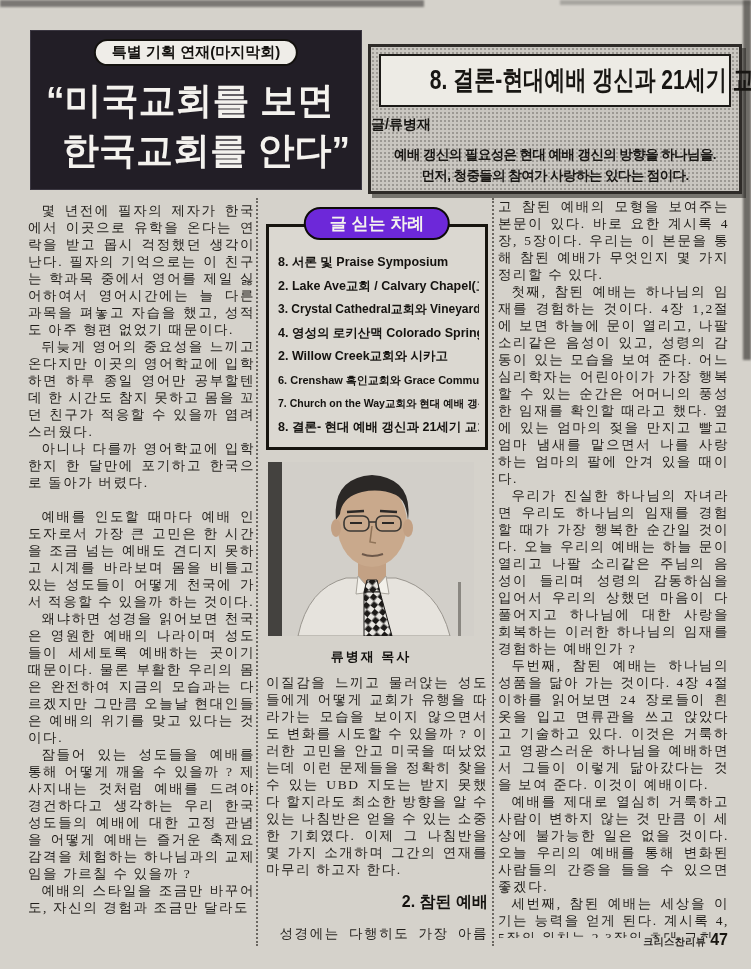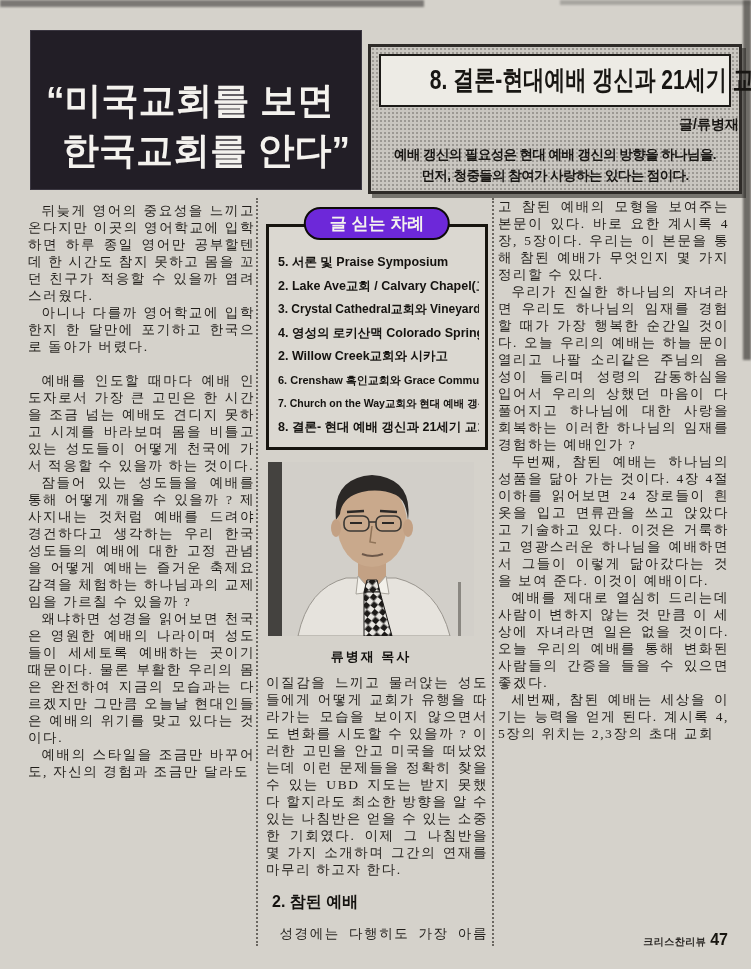--- a/index.html
+++ b/index.html
@@ -25,21 +25,21 @@
   .headline-line.l2{top:96px;left:10px;}
 
   
   .title-panel{left:368px;top:44px;width:368px;height:144px;background:#c9c6c0;
     background-image:radial-gradient(rgba(80,78,74,.38) 1px, transparent 1.2px);background-size:4px 4px;
     border:3px solid #2e2b28;box-shadow:4px 4px 0 rgba(40,38,35,.55);}
   .article-title-box{margin:7px 8px 0 8px;border:2px solid #1c1a17;background:#edebe5;
     text-align:center;padding:6px 0 7px 0;}
   .article-title{display:inline-block;transform:scaleX(.78);transform-origin:center;
     font-family:"Liberation Sans", sans-serif;font-weight:700;font-size:27px;color:#181613;white-space:nowrap;}
-  .byline{text-align:right;margin-top:9px;font-family:"Liberation Sans", sans-serif;
+  .byline{text-align:left;margin-top:9px;font-family:"Liberation Sans", sans-serif;
     font-weight:700;font-size:14px;color:#181613;}
   .summary{text-align:center;margin-top:10px;font-family:"Liberation Sans", sans-serif;
     font-weight:700;font-size:13.5px;letter-spacing:-.6px;line-height:21px;color:#181613;}
 
   
   .col{position:absolute;top:202px;overflow:hidden;}
   .col1{left:28px;width:227px;height:730px;}
   .col2{left:266px;width:222px;height:740px;}
   .col3{left:498px;top:198px;width:231px;height:740px;}
   .col-sep{position:absolute;top:198px;height:748px;width:0;border-left:2px dotted #6b6761;}
@@ -81,54 +81,56 @@
     color:#17150f;margin-left:4px;}
 </style>
 </head>
 <body>
 
 <div class="abs scan-top"></div>
 <div class="abs scan-top2"></div>
 <div class="abs scan-right"></div>
 
 <div class="abs headline-box">
+  <div class="series-badge">특별 기획 연재(마지막회)</div>
   <div class="headline-line l1">“미국교회를 보면</div>
   <div class="headline-line l2">한국교회를 안다”</div>
 </div>
 
 <div class="abs title-panel">
   <div class="article-title-box">
     <span class="article-title">8. 결론-현대예배 갱신과 21세기 교회</span>
   </div>
   <div class="byline">글/류병재</div>
   <div class="summary">
     <div>예배 갱신의 필요성은 현대 예배 갱신의 방향을 하나님을.</div>
     <div>먼저, 청중들의 참여가 사랑하는 있다는 점이다.</div>
   </div>
 </div>
 
 <div class="col-sep sep1"></div>
 <div class="col-sep sep2"></div>
 
 <div class="col col1">
+  <p class="body">몇 년전에 필자의 제자가 한국에서 이곳으로 유학을 온다는 연락을 받고 몹시 걱정했던 생각이 난다. 필자의 기억으로는 이 친구는 학과목 중에서 영어를 제일 싫어하여서 영어시간에는 늘 다른 과목을 펴놓고 자습을 했고, 성적도 아주 형편 없었기 때문이다.</p>
   <p class="body">뒤늦게 영어의 중요성을 느끼고 온다지만 이곳의 영어학교에 입학하면 하루 종일 영어만 공부할텐데 한 시간도 참지 못하고 몸을 꼬던 친구가 적응할 수 있을까 염려스러웠다.</p>
   <p class="body">아니나 다를까 영어학교에 입학한지 한 달만에 포기하고 한국으로 돌아가 버렸다.</p>
   <div class="spacer"></div>
   <p class="body">예배를 인도할 때마다 예배 인도자로서 가장 큰 고민은 한 시간을 조금 넘는 예배도 견디지 못하고 시계를 바라보며 몸을 비틀고 있는 성도들이 어떻게 천국에 가서 적응할 수 있을까 하는 것이다.</p>
+  <p class="body">왜냐하면 성경을 읽어보면 천국은 영원한 예배의 나라이며 성도들이 세세토록 예배하는 곳이기 때문이다. 물론 부활한 우리의 몸은 완전하여 지금의 모습과는 다르겠지만 그만큼 오늘날 현대인들은 예배의 위기를 맞고 있다는 것이다.</p>
   <p class="body">잠들어 있는 성도들을 예배를 통해 어떻게 깨울 수 있을까 ? 제사지내는 것처럼 예배를 드려야 경건하다고 생각하는 우리 한국 성도들의 예배에 대한 고정 관념을 어떻게 예배는 즐거운 축제요 감격을 체험하는 하나님과의 교제임을 가르칠 수 있을까 ?</p>
-  <p class="body">왜냐하면 성경을 읽어보면 천국은 영원한 예배의 나라이며 성도들이 세세토록 예배하는 곳이기 때문이다. 물론 부활한 우리의 몸은 완전하여 지금의 모습과는 다르겠지만 그만큼 오늘날 현대인들은 예배의 위기를 맞고 있다는 것이다.</p>
   <p class="body">예배의 스타일을 조금만 바꾸어도, 자신의 경험과 조금만 달라도</p>
 </div>
 
 <div class="col col2">
   <div class="toc-wrap">
     <div class="toc-badge">글 싣는 차례</div>
     <div class="toc-box">
       <ul class="toc-list">
-        <li>5. 서론 및 Praise Symposium</li>
+        <li>8. 서론 및 Praise Symposium</li>
         <li>2. Lake Ave교회 / Calvary Chapel(교회)</li>
         <li>3. Crystal Cathedral교회와 Vineyard교회</li>
         <li>4. 영성의 로키산맥 Colorado Springs</li>
         <li>2. Willow Creek교회와 시카고</li>
         <li>6. Crenshaw 흑인교회와 Grace Community교회</li>
         <li>7. Church on the Way교회와 현대 예배 갱신의 방향</li>
         <li>8. 결론- 현대 예배 갱신과 21세기 교회</li>
       </ul>
     </div>
   </div>
@@ -177,28 +179,29 @@
 
         <polygon points="99,118 109,118 112,130 96,130" fill="url(#tiecheck)" stroke="#1c1a18" stroke-width="1"></polygon>
         <polygon points="96,130 112,130 124,174 96,174" fill="url(#tiecheck)" stroke="#1c1a18" stroke-width="1"></polygon>
       </svg>
     </div>
     <figcaption class="photo-caption">류병재 목사</figcaption>
   </figure>
 
   <div class="col2-text">
     <p class="body" style="text-indent:0;">이질감을 느끼고 물러앉는 성도들에게 어떻게 교회가 유행을 따라가는 모습을 보이지 않으면서도 변화를 시도할 수 있을까 ? 이러한 고민을 안고 미국을 떠났었는데 이런 문제들을 정확히 찾을 수 있는 UBD 지도는 받지 못했다 할지라도 최소한 방향을 알 수 있는 나침반은 얻을 수 있는 소중한 기회였다. 이제 그 나침반을 몇 가지 소개하며 그간의 연재를 마무리 하고자 한다.</p>
-    <div class="sec-heading h2" style="padding-left:6px;">2. 참된 예배</div>
+    <div class="sec-heading h2" style="padding-left:6px;text-align:right;">2. 참된 예배</div>
     <p class="body">성경에는 다행히도 가장 아름답</p>
   </div>
 </div>
 
 <div class="col col3">
   <p class="body" style="text-indent:0;">고 참된 예배의 모형을 보여주는 본문이 있다. 바로 요한 계시록 4장, 5장이다. 우리는 이 본문을 통해 참된 예배가 무엇인지 몇 가지 정리할 수 있다.</p>
+  <p class="body">첫째, 참된 예배는 하나님의 임재를 경험하는 것이다. 4장 1,2절에 보면 하늘에 문이 열리고, 나팔소리같은 음성이 있고, 성령의 감동이 있는 모습을 보여 준다. 어느 심리학자는 어린아이가 가장 행복할 수 있는 순간은 어머니의 풍성한 임재를 확인할 때라고 했다. 옆에 있는 엄마의 젖을 만지고 빨고 엄마 냄새를 맡으면서 나를 사랑하는 엄마의 팔에 안겨 있을 때이다.</p>
   <p class="body">우리가 진실한 하나님의 자녀라면 우리도 하나님의 임재를 경험할 때가 가장 행복한 순간일 것이다. 오늘 우리의 예배는 하늘 문이 열리고 나팔 소리같은 주님의 음성이 들리며 성령의 감동하심을 입어서 우리의 상했던 마음이 다 풀어지고 하나님에 대한 사랑을 회복하는 이러한 하나님의 임재를 경험하는 예배인가 ?</p>
   <p class="body">두번째, 참된 예배는 하나님의 성품을 닮아 가는 것이다. 4장 4절 이하를 읽어보면 24 장로들이 흰옷을 입고 면류관을 쓰고 앉았다고 기술하고 있다. 이것은 거룩하고 영광스러운 하나님을 예배하면서 그들이 이렇게 닮아갔다는 것을 보여 준다. 이것이 예배이다.</p>
-  <p class="body">예배를 제대로 열심히 드리는데 사람이 변하지 않는 것 만큼 이 세상에 자녀라면 일은 없을 것이다. 오늘 우리의 예배를 통해 변화된 사람들의 간증을 들을 수 있으면 좋겠다.</p>
+  <p class="body">예배를 제대로 열심히 거룩하고 사람이 변하지 않는 것 만큼 이 세상에 불가능한 일은 없을 것이다. 오늘 우리의 예배를 통해 변화된 사람들의 간증을 들을 수 있으면 좋겠다.</p>
   <p class="body">세번째, 참된 예배는 세상을 이기는 능력을 얻게 된다. 계시록 4,5장의 위치는 2,3장의 초대 교회</p>
 </div>
 
 <div class="abs footer">
   <span class="mag">크리스찬리뷰</span><span class="pg">47</span>
 </div>
 
 </body></html>

